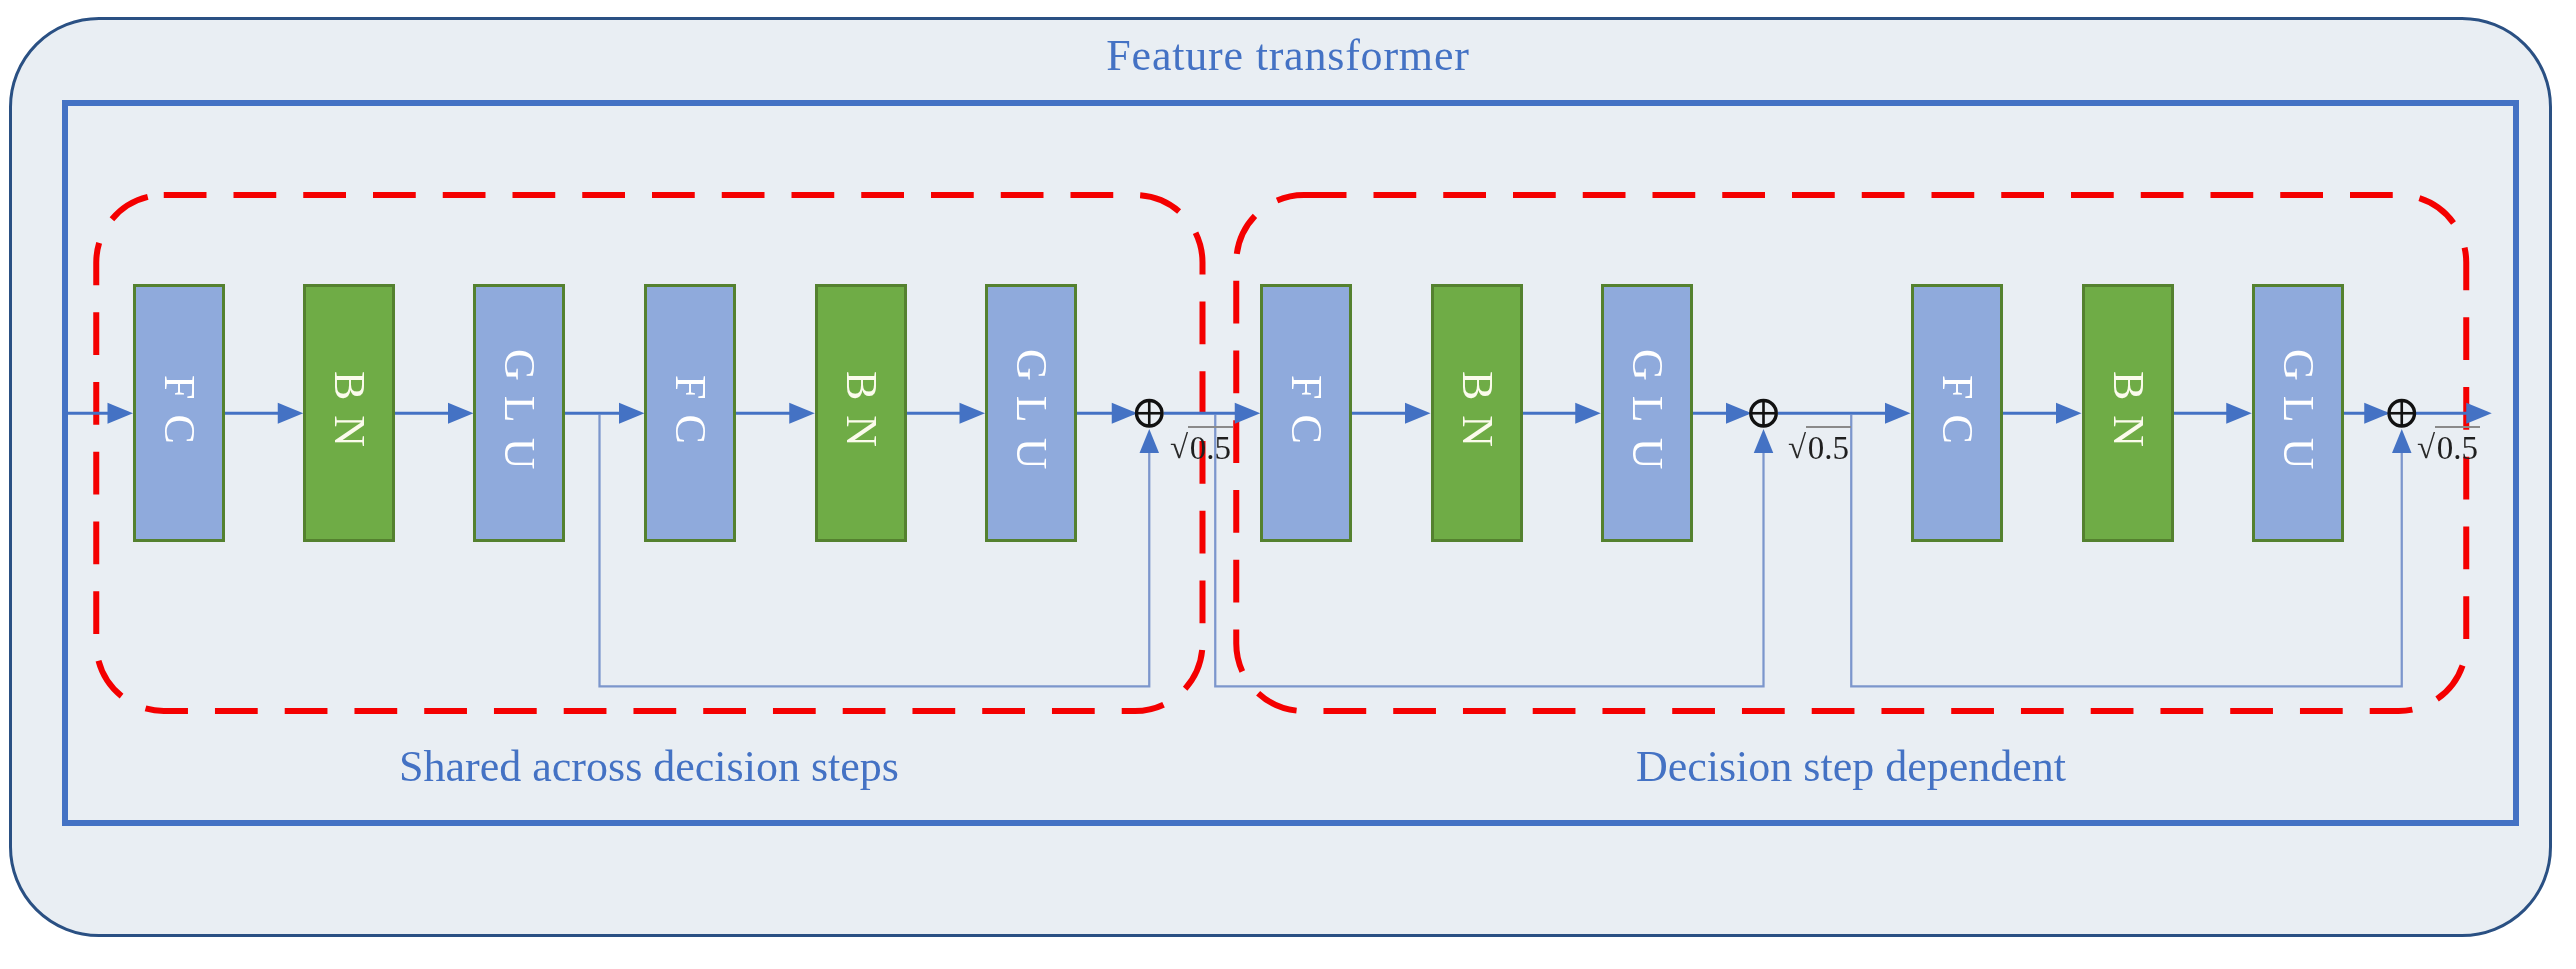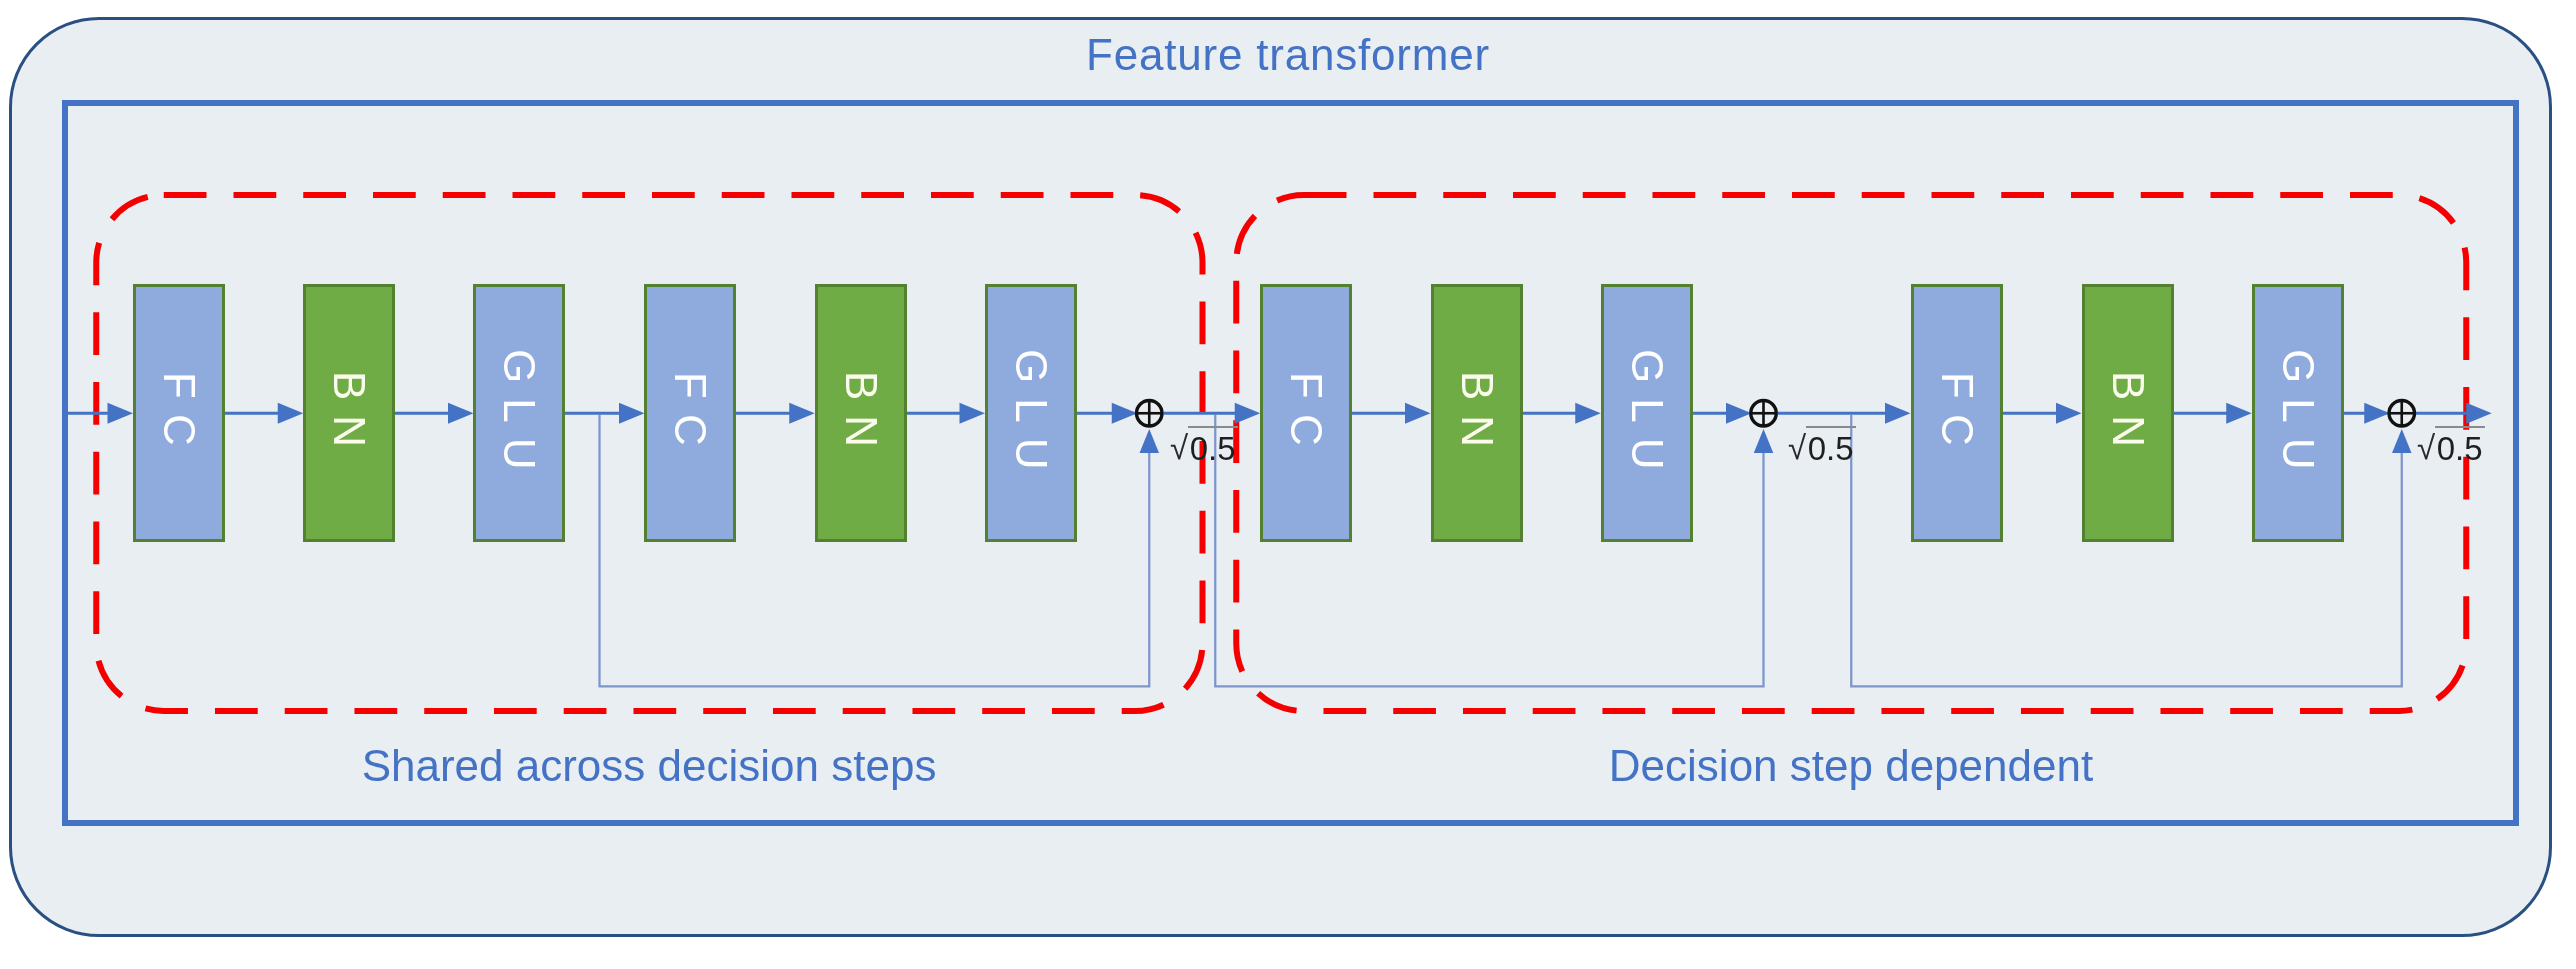--- a/index.html
+++ b/index.html
@@ -1,18 +1,18 @@
 <!DOCTYPE html>
 <html style="font-size:12px"><head>
 <meta charset="utf-8">
 <style>
   html,body{margin:0;padding:0;background:#ffffff;}
   .canvas{
     position:relative;width:2576px;height:969px;background:#ffffff;overflow:hidden;
-    font-family:Liberation Sans, sans-serif;
+    font-family:Liberation Serif, serif;
   }
   .outer-box{
     position:absolute;left:9px;top:16.5px;width:2543px;height:920px;
     border:3px solid #2A5083;border-radius:90px;background:#E9EEF3;box-sizing:border-box;
   }
   .inner-frame{
     position:absolute;left:62px;top:100px;width:2457px;height:726px;
     border:6px solid #4472C4;box-sizing:border-box;background:transparent;
   }
   .fig-title{

